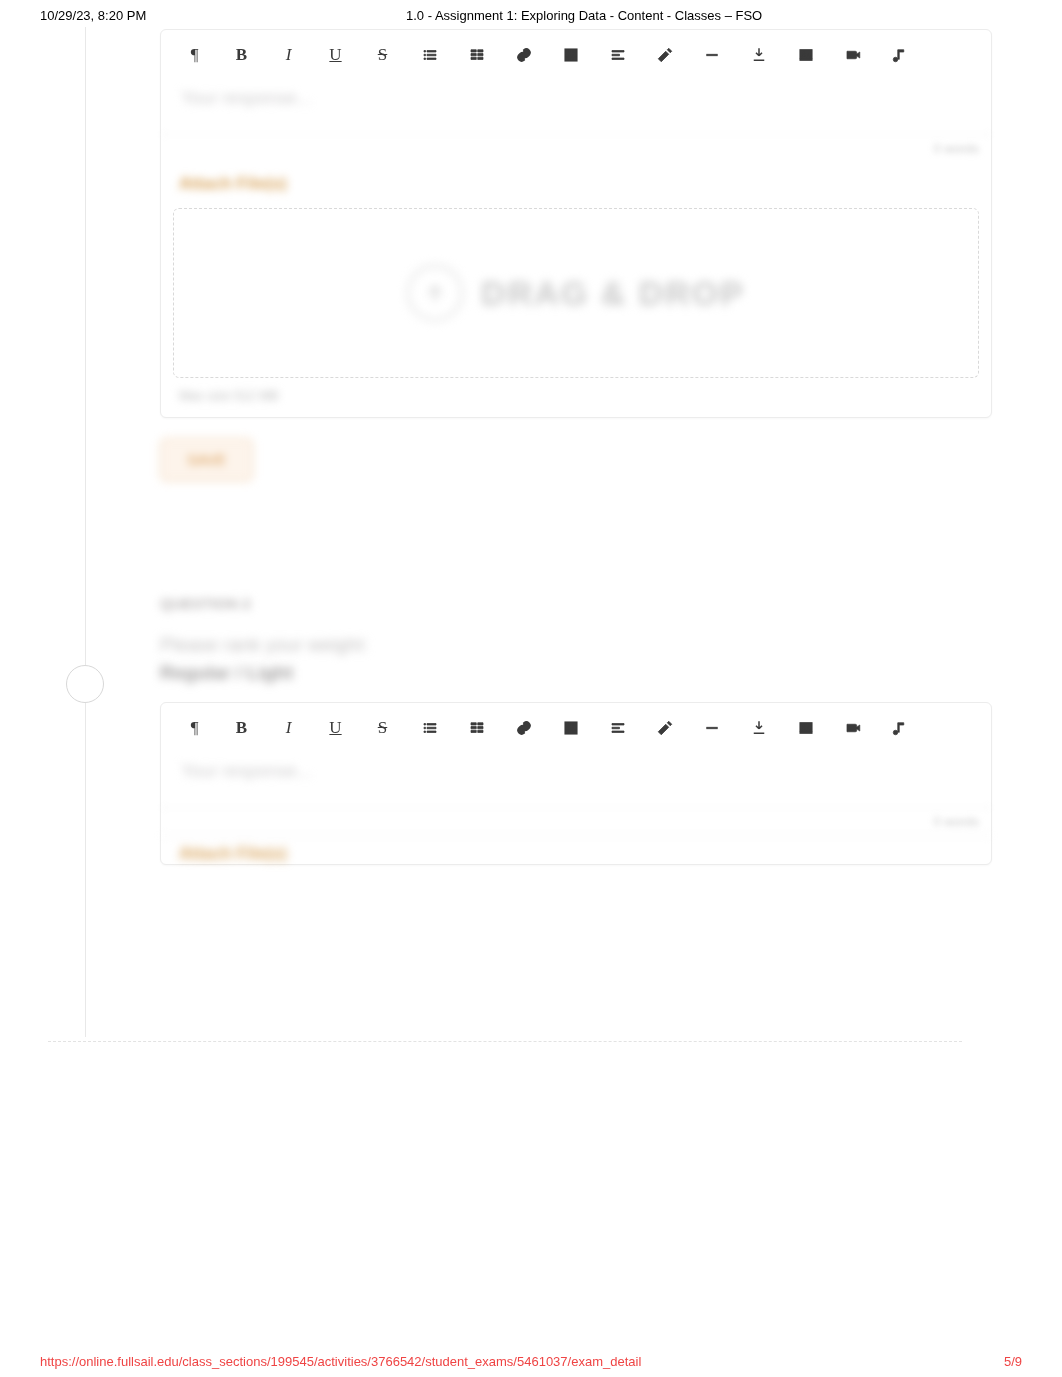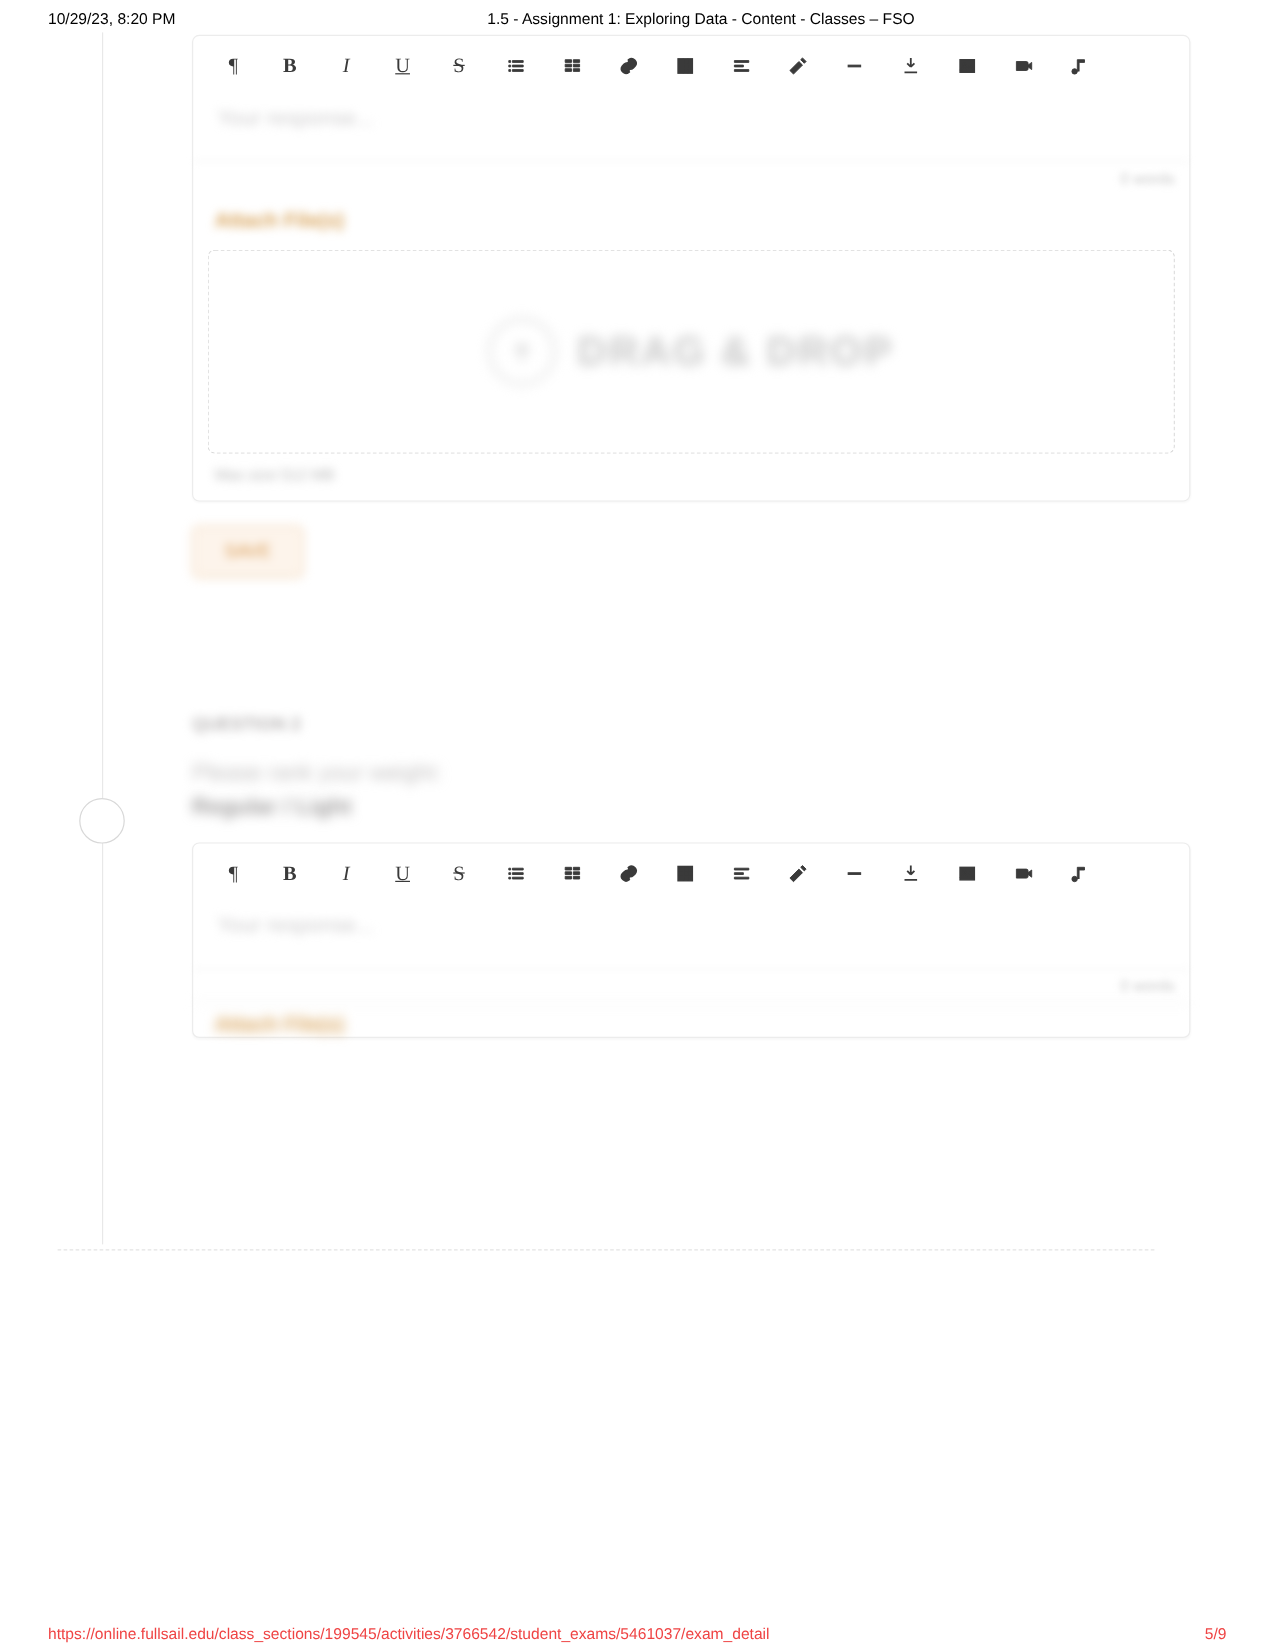--- a/index.html
+++ b/index.html
@@ -215,21 +215,21 @@
       top: 1041px;
       border-top: 1px dashed #e3e3e3;
     }
   </style>
 </head>
 <body>
 <div class="page-container">
 
 <div class="page-header">
   <span>10/29/23, 8:20 PM</span>
-  <span class="title">1.5 - Assignment 1: Exploring Data - Content - Classes – FSO</span>
+  <span class="title">1.0 - Assignment 1: Exploring Data - Content - Classes – FSO</span>
 </div>
 
 <div class="content-wrap">
   <div class="left-rail">
     <div class="rail-line"></div>
     <div class="rail-circle"></div>
   </div>
 
   <div class="main">
 

